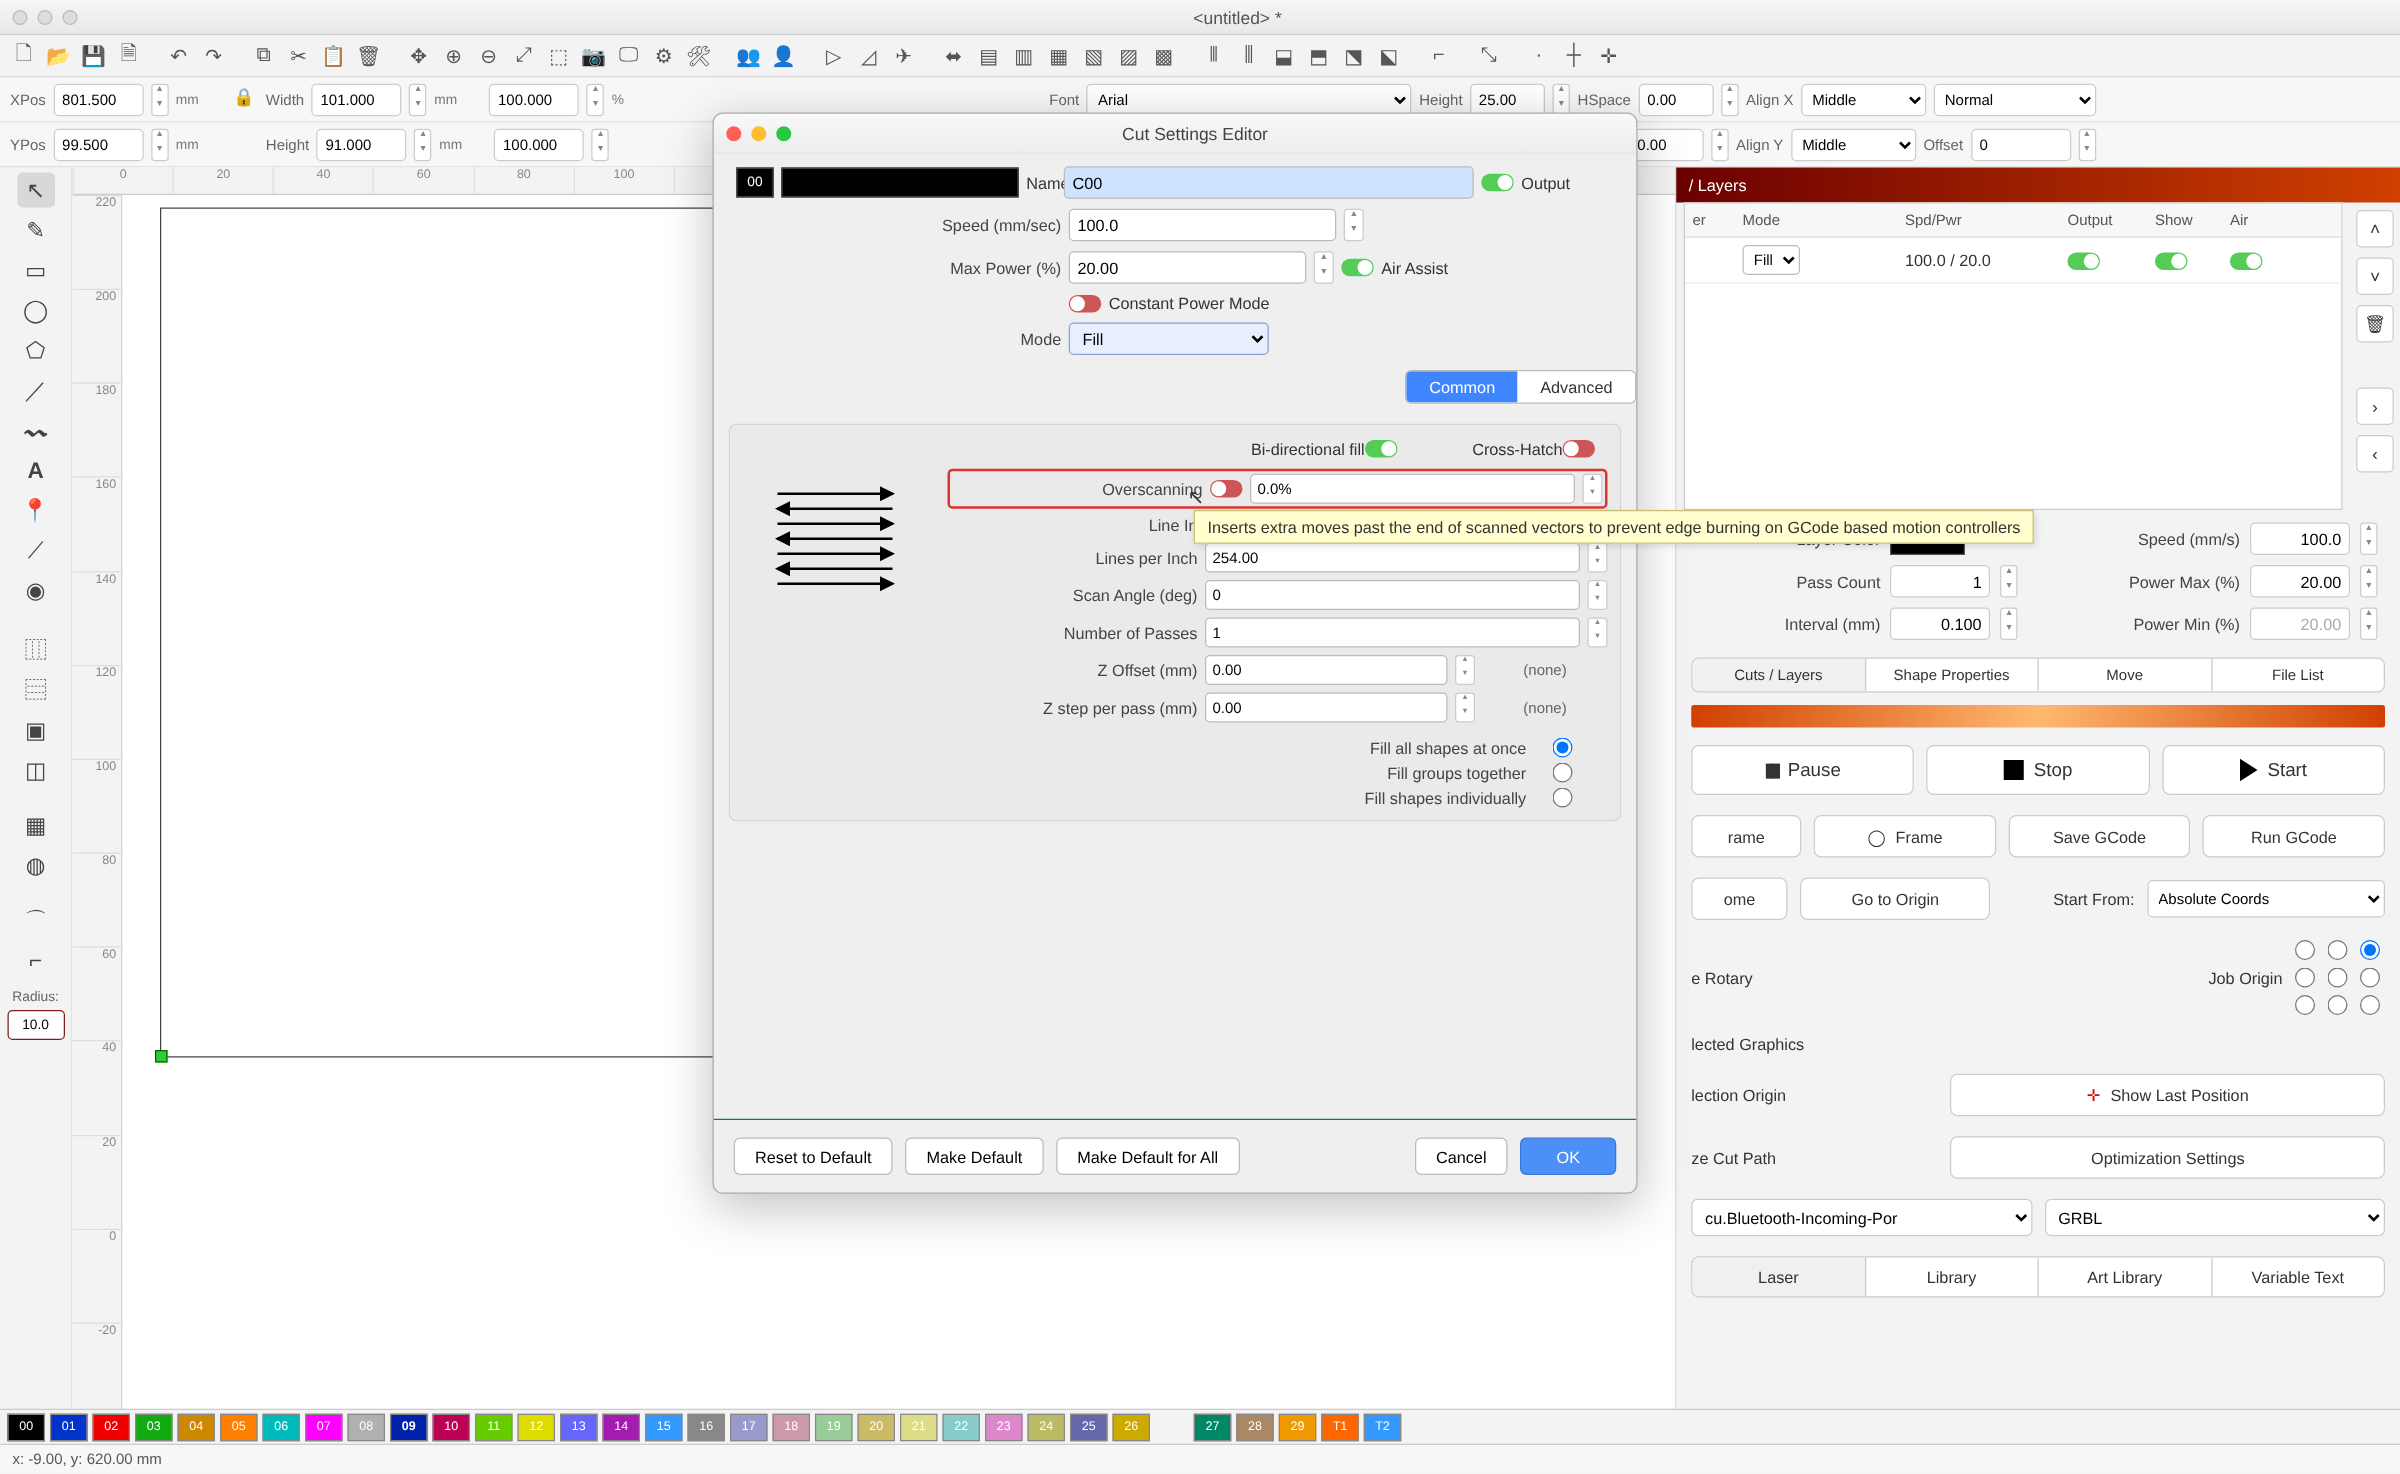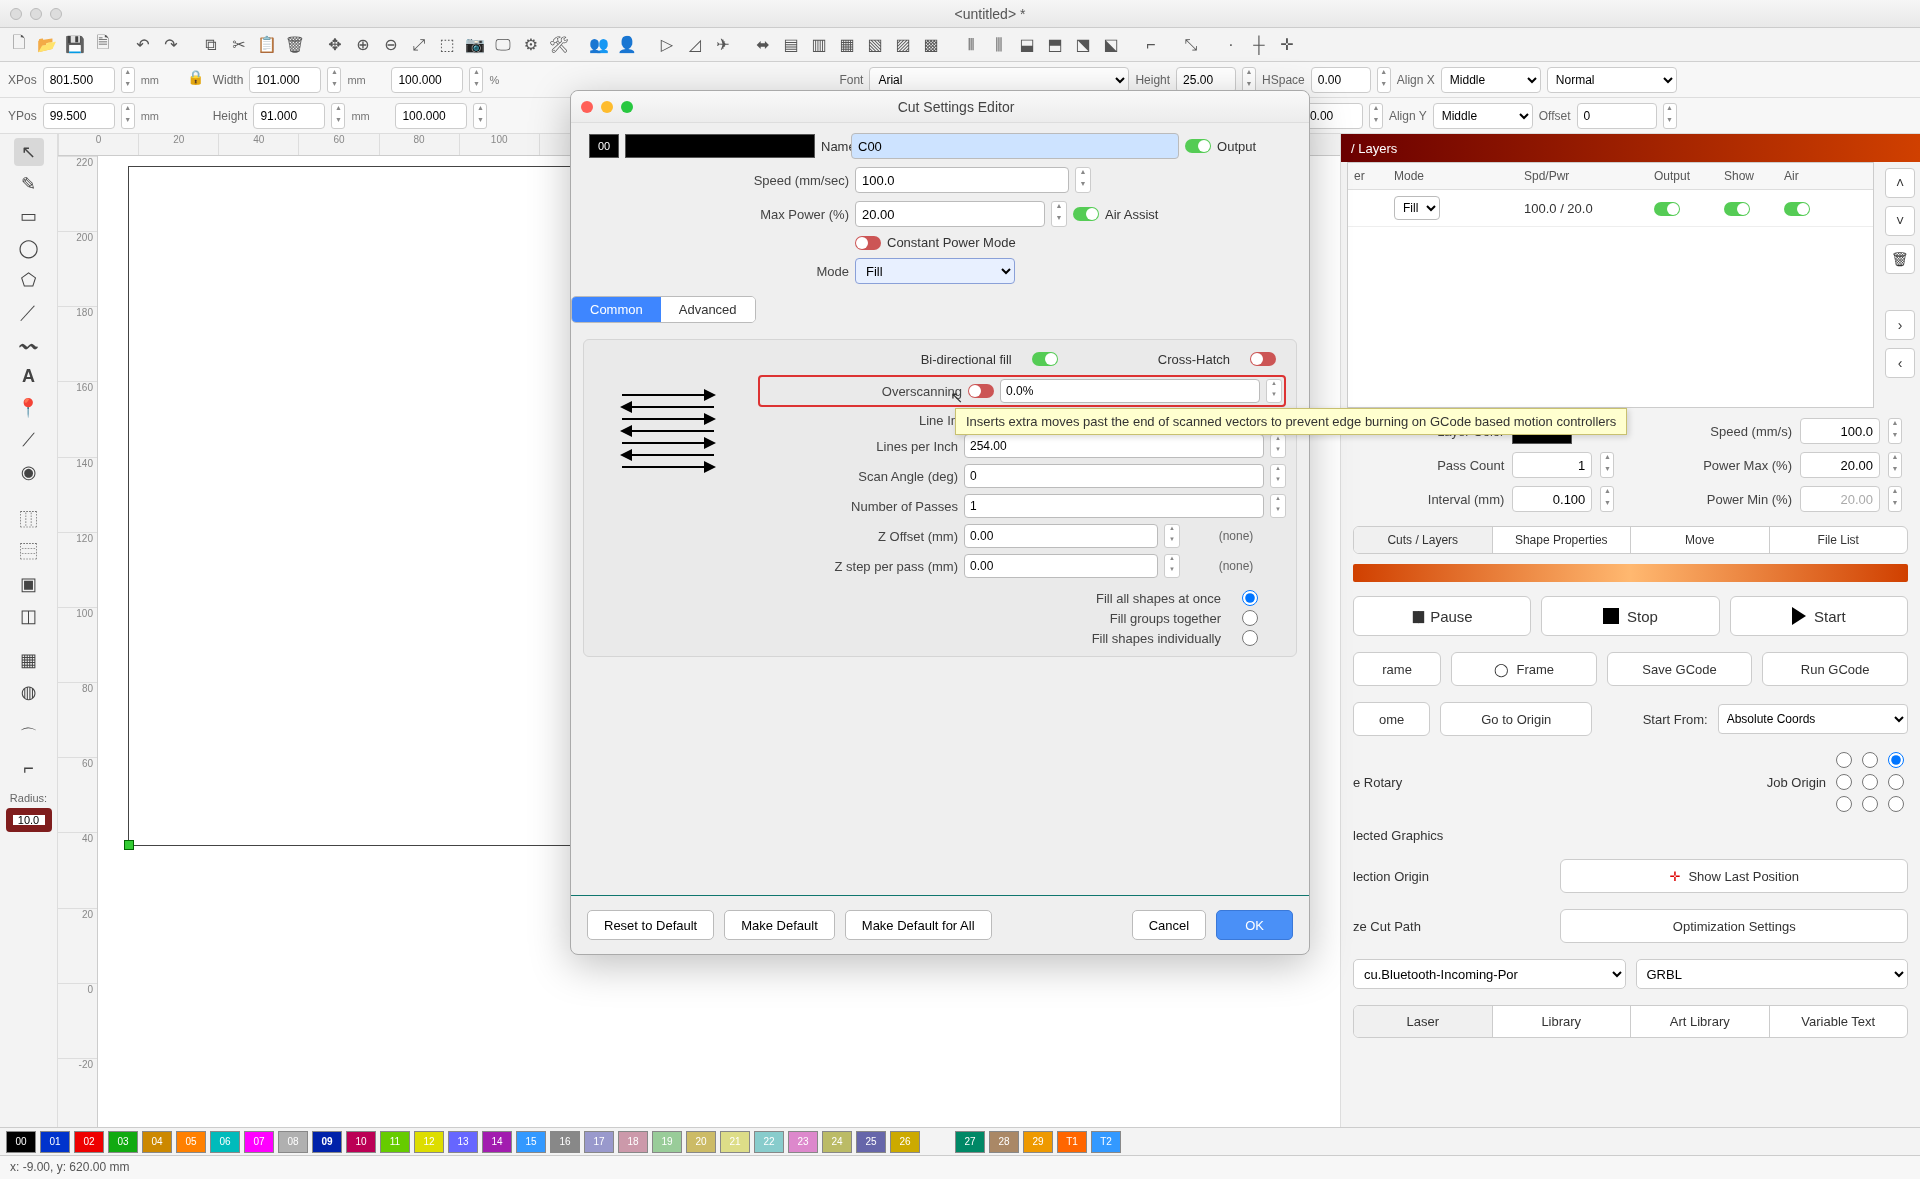--- a/index.html
+++ b/index.html
@@ -20,21 +20,21 @@
 .spin div{flex:1;font-size:7px;text-align:center;color:#888;}
 .unit{width:38px;font-size:11px;color:#777;}
 select.small{height:26px;border:1px solid #ccc;border-radius:4px;background:#fff;font-size:12px;padding:0 4px;}
 .lock{width:22px;height:22px;font-size:14px;text-align:center;color:#888;}
 
 .main { position:absolute; top:134px; left:0; right:0; bottom:46px; display:flex; }
 .left-tools{width:58px;background:#f3f3f3;border-right:1px solid #ddd;display:flex;flex-direction:column;align-items:center;padding-top:4px;gap:4px;}
 .lt{width:30px;height:28px;display:flex;align-items:center;justify-content:center;font-size:18px;color:#444;cursor:pointer;border-radius:4px;}
 .lt.sel{background:#d8d8d8;}
 .left-tools .radius-lbl{font-size:11px;color:#666;margin-top:6px;}
-.left-tools input{width:46px;height:24px;border:7px solid #7f1d1d;border-radius:4px;font-size:11px;text-align:center;}
+.left-tools input{width:46px;height:24px;border:1px solid #7f1d1d;border-radius:4px;font-size:11px;text-align:center;}
 .canvas-wrap{flex:1;background:#f9f9f9;position:relative;}
 .ruler-h{position:absolute;top:0;left:0;right:0;height:22px;background:#f3f3f3;border-bottom:1px solid #ccc;display:flex;font-size:10px;color:#888;}
 .ruler-h span{flex:1;text-align:center;border-left:1px solid #ddd;}
 .ruler-v{position:absolute;top:22px;left:0;bottom:0;width:40px;background:#f3f3f3;border-right:1px solid #ccc;display:flex;flex-direction:column;font-size:10px;color:#888;}
 .ruler-v span{flex:1;text-align:right;padding-right:4px;border-top:1px solid #ddd;}
 .canvas{position:absolute;top:22px;left:40px;right:0;bottom:0;background:#fff;}
 .canvas .bed{position:absolute;top:10px;left:30px;width:520px;height:680px;border:1px solid #444;background:#fff;}
 .origin-dot{position:absolute;bottom:-5px;left:-5px;width:10px;height:10px;background:#3c3;border:1px solid #060;}
 
 .right{width:580px;background:#f3f3f3;border-left:1px solid #ddd;display:flex;flex-direction:column;padding:0;}
@@ -581,29 +581,29 @@
   </div>
   <div class="mrow">
     <span class="mlbl"></span>
     <span class="tog off"></span>
     <span>Constant Power Mode</span>
   </div>
   <div class="mrow">
     <span class="mlbl">Mode</span>
     <select style="width:160px;background:#e8f0ff"><option>Fill</option></select>
   </div>
-  <div class="mrow" style="justify-content:flex-start;padding:8px 0">
+  <div class="mrow" style="justify-content:flex-end;padding:8px 0">
     <div class="seg">
       <div class="on">Common</div>
       <div>Advanced</div>
     </div>
   </div>
 
   <div class="panel">
-    <div style="display:flex;justify-content:flex-end;gap:20px;padding:2px 10px 8px">
+    <div style="display:flex;justify-content:flex-end;padding:2px 10px 8px">
       <span>Bi-directional fill</span>
       <span class="tog"></span>
       <span style="width:60px"></span>
       <span>Cross-Hatch</span>
       <span class="tog off"></span>
     </div>
     <div class="panel-flex">
       <div class="preview">
         <svg class="scan-preview" width="110" height="100" viewBox="0 0 110 100">
           <defs>

